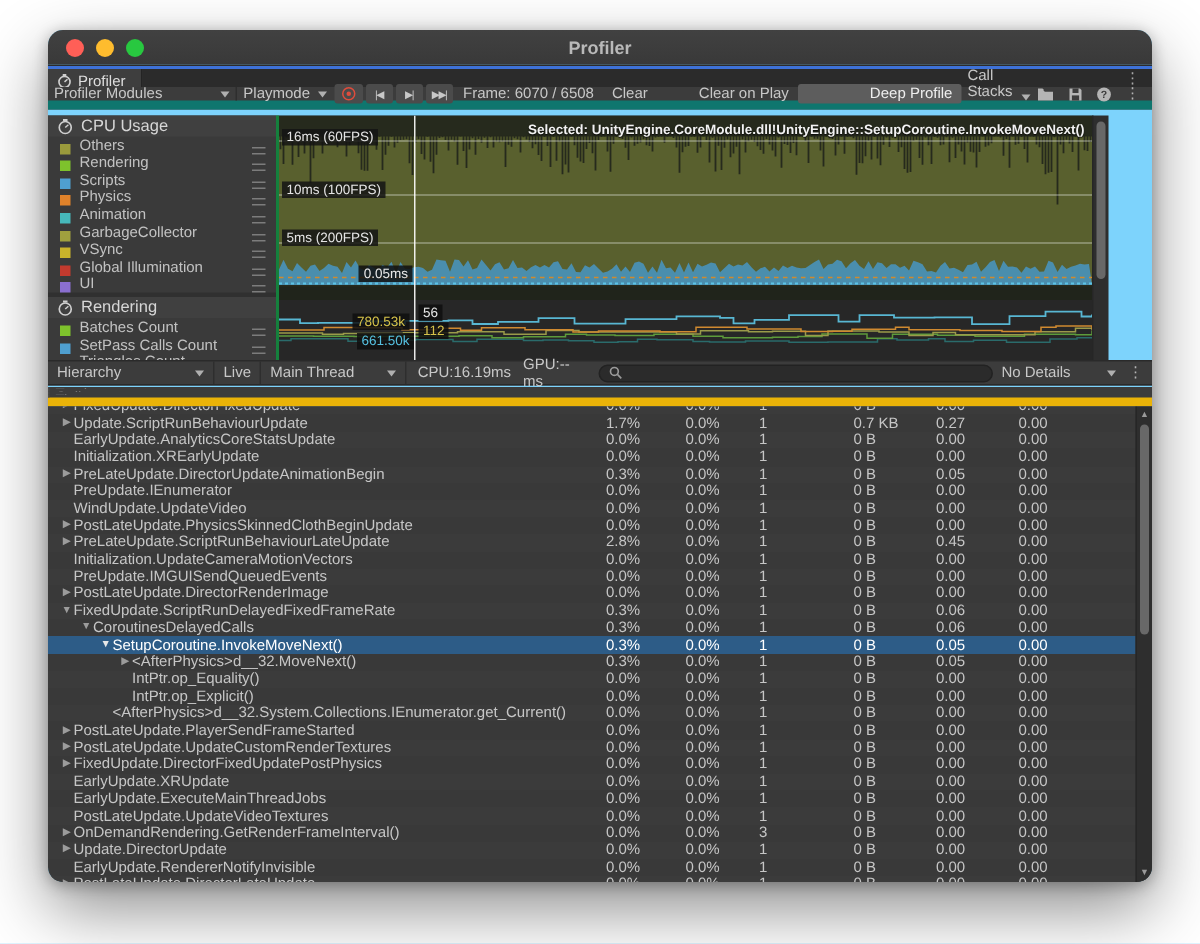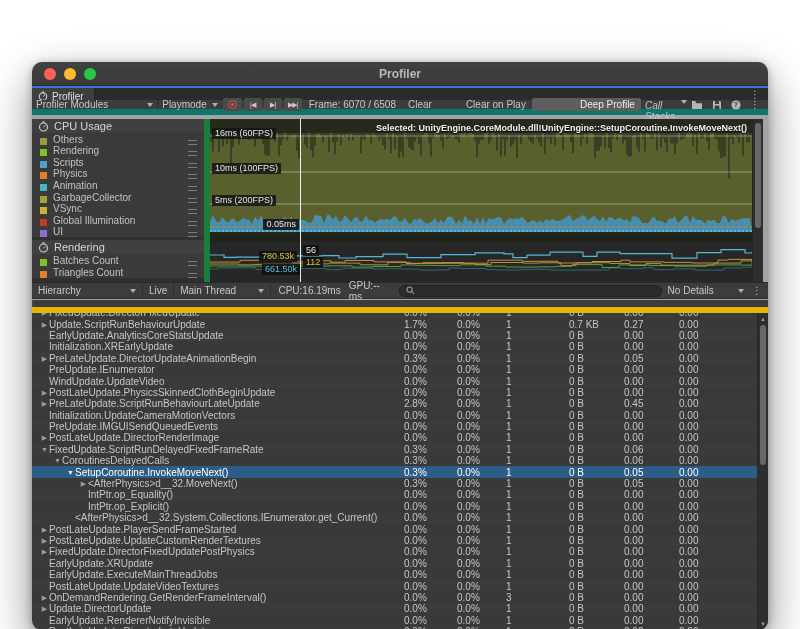--- a/index.html
+++ b/index.html
@@ -1,20 +1,20 @@
 <!DOCTYPE html>
 <html><head>
 <meta charset="utf-8">
 <style>
   * { margin:0; padding:0; box-sizing:border-box; }
   html,body { width:800px; height:629px; background:#ffffff; overflow:hidden;
     font-family:"Liberation Sans","DejaVu Sans",sans-serif; }
   .window { position:absolute; left:32px; top:20px; width:736px; height:568px;
-    background:#a3a3a3; border-radius:10px; overflow:hidden;
-    box-shadow:0 18px 45px rgba(0,0,0,.45), 0 2px 10px rgba(0,0,0,.3);margin-top:42px; }
+    background:#7dd3fc; border-radius:10px; overflow:hidden;
+    box-shadow:0 18px 45px rgba(0,0,0,.45), 0 2px 10px rgba(0,0,0,.3); }
   
   .titlebar { position:absolute; left:0; top:0; width:100%; height:24px;
     background:linear-gradient(#414141,#393939); border-bottom:1px solid #2c2c2c;
     display:flex; align-items:center; }
   .lights { display:flex; gap:8px; margin-left:12px; }
   .light { width:12px; height:12px; border-radius:50%; }
   .light.red{ background:#ff5f57; } .light.yellow{ background:#febc2e; } .light.green{ background:#28c840; }
   .win-title { position:absolute; left:0; right:0; text-align:center; font-size:12px;
     font-weight:bold; color:#b9b9b9; pointer-events:none; }
   .blueline { position:absolute; left:0; top:24px; width:100%; height:2px; background:#3e72d8; }
@@ -34,27 +34,27 @@
   .tb-btn { display:flex; align-items:center; justify-content:center; height:13px; padding:0 5px;
     margin:0 1px; border-radius:2px; color:#c8c8c8; }
   .tb-btn.framebtn { background:#4b4b4b; font-size:7px; letter-spacing:-1px; min-width:18px; }
   .rec { background:#4b4b4b; }
   .rec-icon { width:9px; height:9px; border:1.5px solid #e04c3c; border-radius:50%;
     display:flex; align-items:center; justify-content:center; }
   .rec-icon i { width:3px; height:3px; background:#e04c3c; border-radius:50%; }
   .tb-text { padding:0 6px; white-space:nowrap; }
   .tb-toggle { padding:0 6px; white-space:nowrap; }
   .tb-toggle.active { background:#5d5d5d; border-radius:2px; color:#eee; height:13px; line-height:13px;padding-left:48px; }
-  .callstacks { display:flex; align-items:flex-start;font-style:italic; }
+  .callstacks { display:flex; align-items:flex-end; }
   .tb-icons { margin-left:auto; display:flex; align-items:center; gap:9px; padding-right:8px; }
   .tb-icons svg { display:block; }
   .kebab { font-size:10px; color:#b5b5b5; }
   
   .middle { position:absolute; left:0; top:57px; width:100%; height:163px; display:flex; }
-  .sidebar { width:178px; height:100%; background:#303030; overflow:hidden; border-right:6px solid #15803d; }
+  .sidebar { width:154px; height:100%; background:#303030; overflow:hidden; border-right:2px solid #15803d; }
   .module { background:#3a3a3a; margin-bottom:3px; }
   .module-header { display:flex; align-items:center; gap:5px; height:14px; padding:0 6px;
     background:#404040; font-size:11px; color:#d6d6d6; }
   .legend-item { display:flex; align-items:flex-end; height:11.6px; padding:0 7px 0 8px; font-size:10px; color:#c2c2c2; }
   .swatch { width:7px; height:7px; margin-right:6px; flex:none; }
   .legend-label { flex:1; white-space:nowrap; overflow:hidden; }
   .drag-handle { width:9px; height:5px; border-top:1px solid #8d8d8d; border-bottom:1px solid #8d8d8d; opacity:.8; }
   .chartarea { position:relative; width:542px; height:100%; background:#262626; overflow:hidden; }
   .chartarea svg { position:absolute; left:0; }
   #cpuChart { top:0; }
@@ -239,20 +239,25 @@
               <line x1="4" y1="1" x2="7" y2="1" stroke="#cfcfcf" stroke-width="1.2"></line>
             </svg>
             <span>Rendering</span>
           </div>
           <div class="legend-item">
             <span class="swatch" style="background:#7ec22c"></span>
             <span class="legend-label">Batches Count</span>
             <span class="drag-handle"></span>
           </div>
           <div class="legend-item">
+            <span class="swatch" style="background:#4f9fd0"></span>
+            <span class="legend-label">SetPass Calls Count</span>
+            <span class="drag-handle"></span>
+          </div>
+          <div class="legend-item">
             <span class="swatch" style="background:#e0822a"></span>
             <span class="legend-label">Triangles Count</span>
             <span class="drag-handle"></span>
           </div>
         </div>
       </div>
     <div class="chartarea">
       <svg id="cpuChart" width="542" height="123" viewBox="0 0 542 123" preserveAspectRatio="none">
           <rect x="0" y="0" width="542" height="123" fill="#262a1d"></rect>
           <rect x="0" y="14" width="542" height="99" fill="#59602e"></rect>

